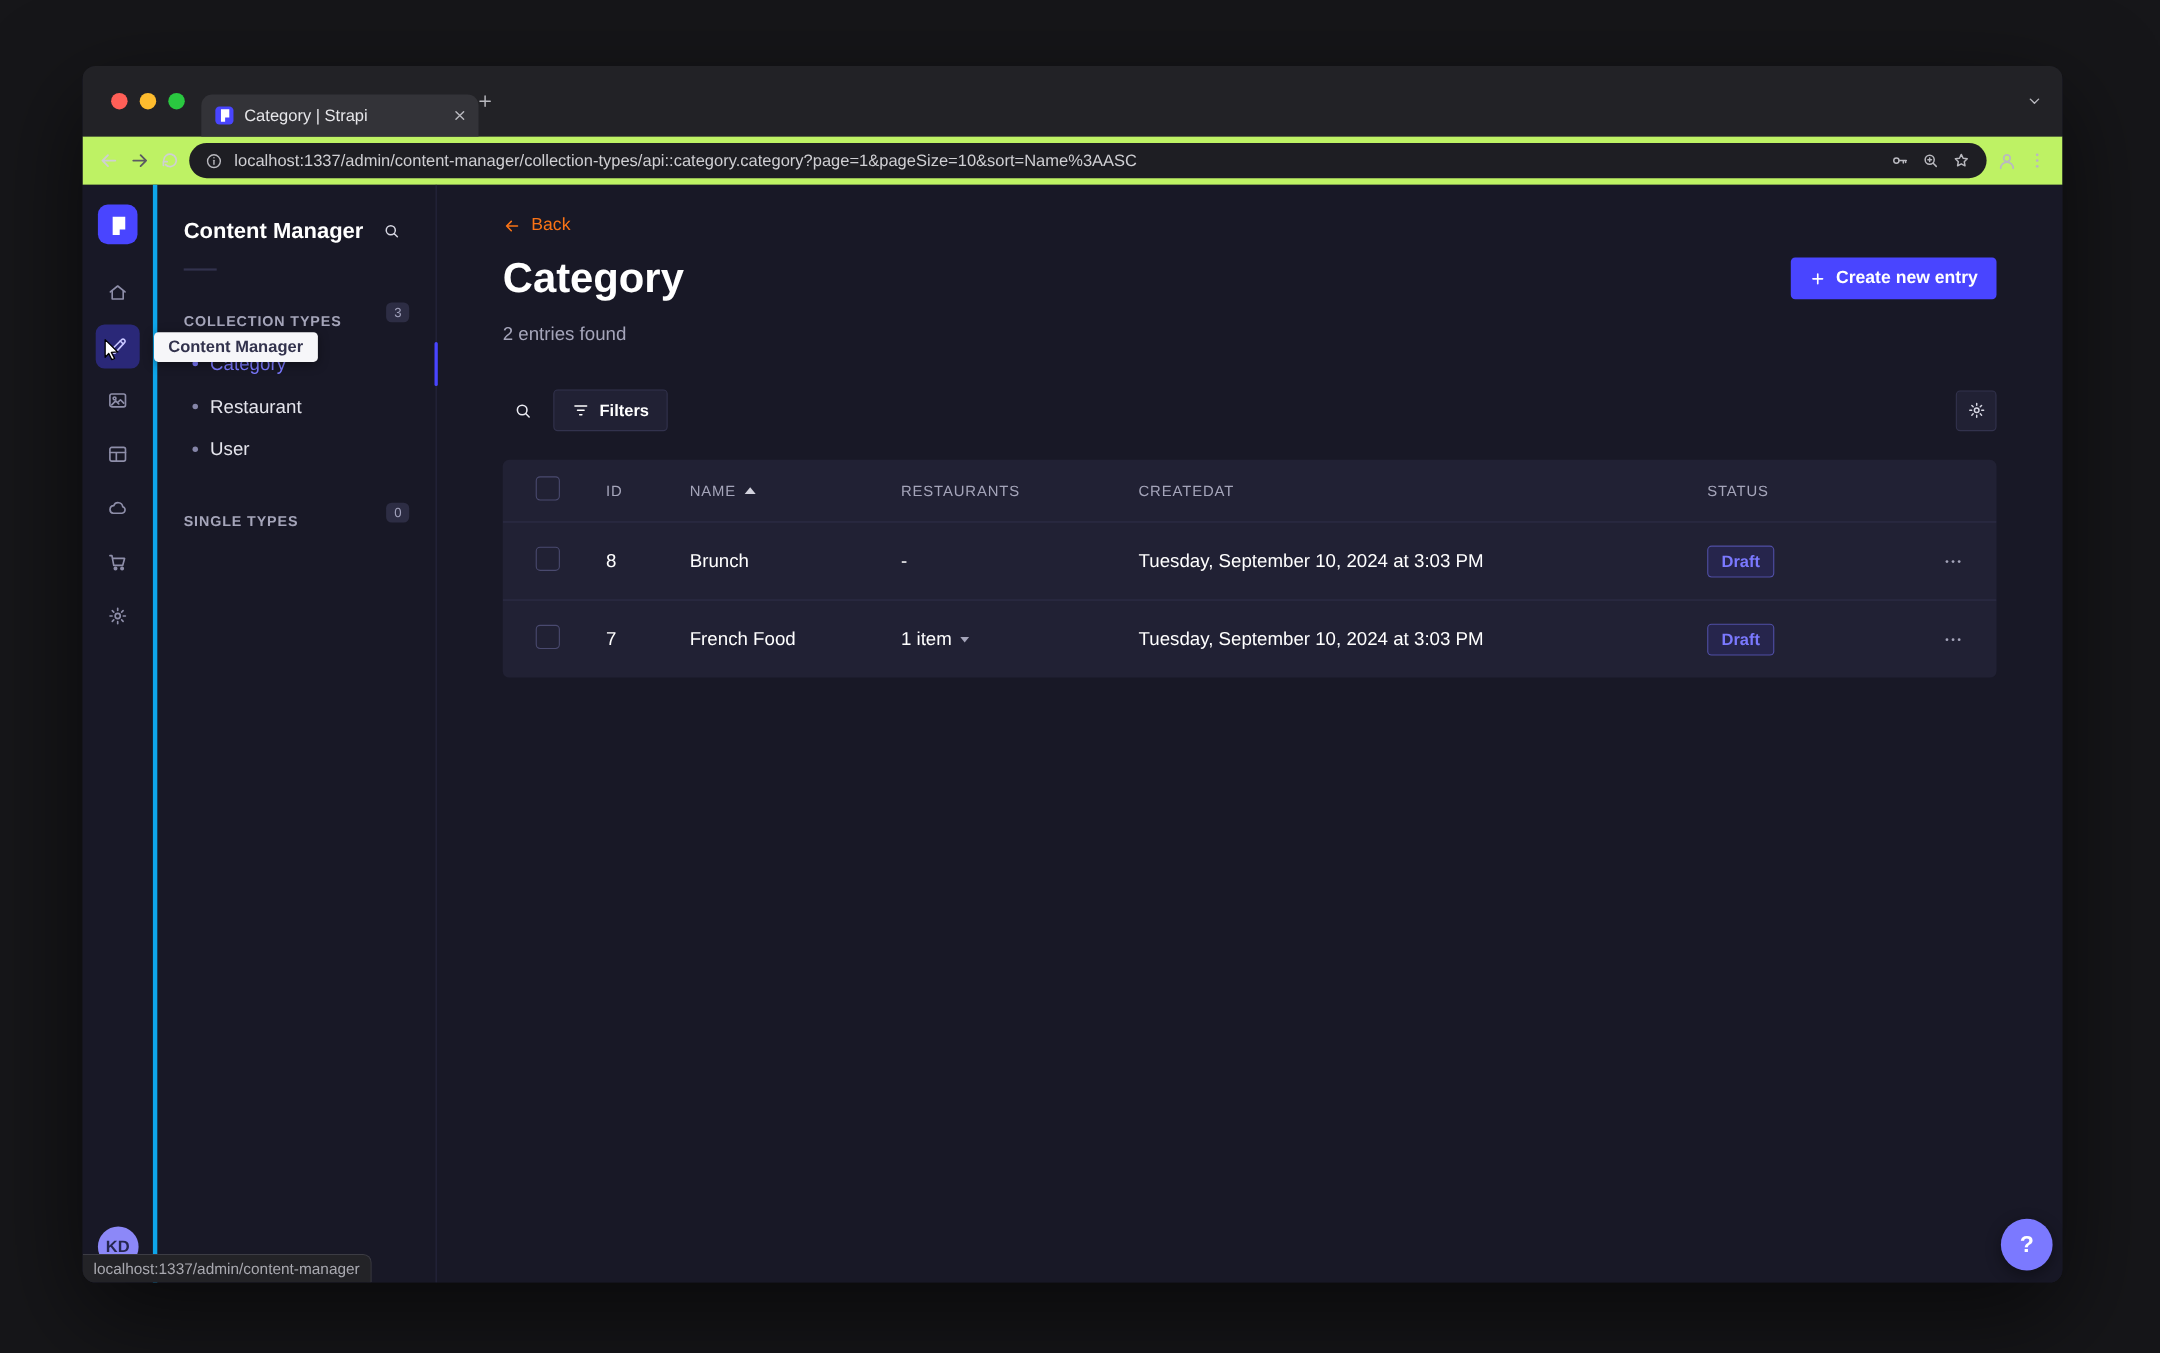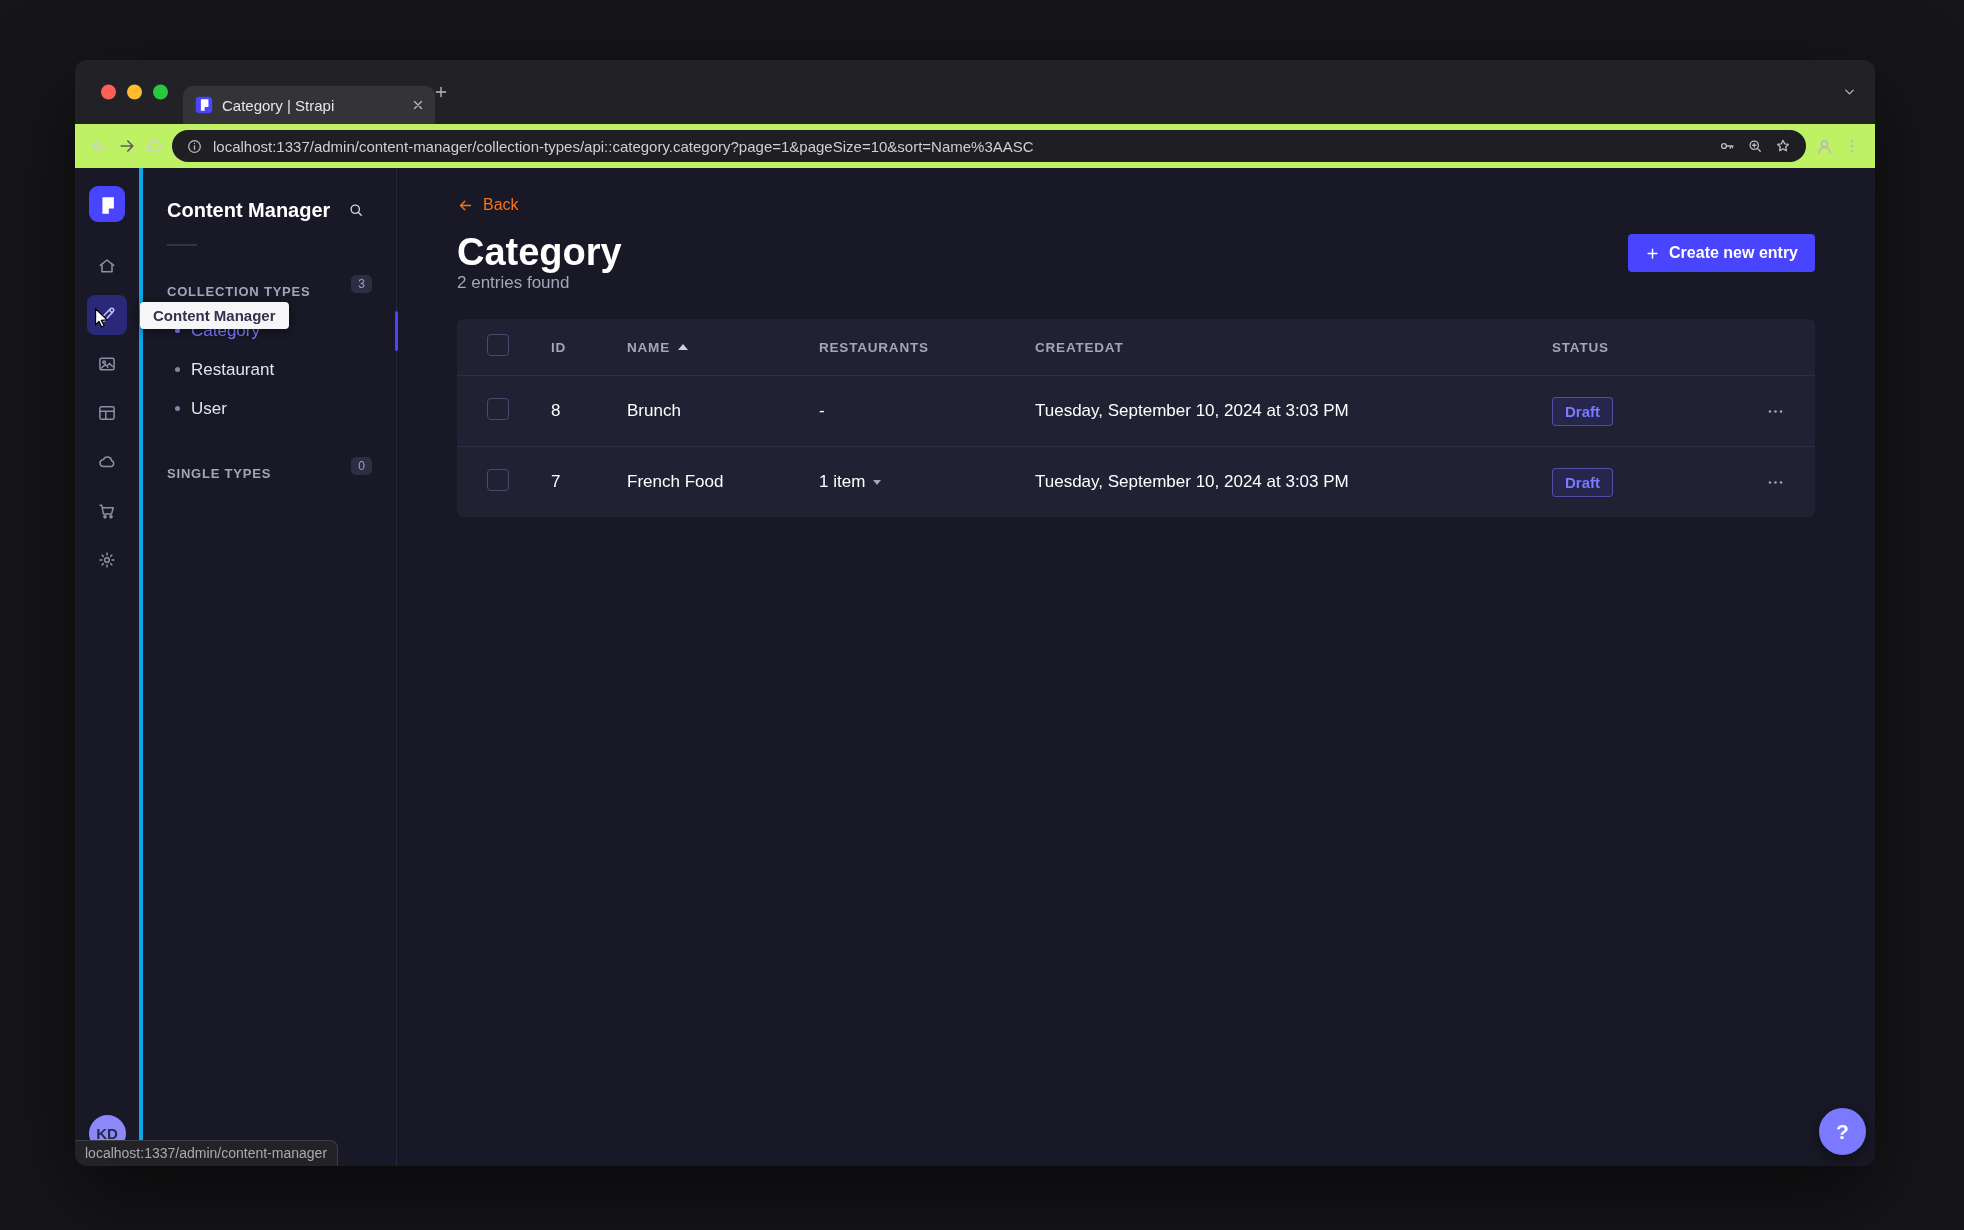--- a/index.html
+++ b/index.html
@@ -73,21 +73,21 @@
   .sb-items{margin-top:12px;display:flex;flex-direction:column;}
   .sb-item{height:39px;display:flex;align-items:center;gap:11px;padding-left:8px;font-size:17px;color:#e4e4ec;cursor:default;}
   .sb-item .bullet{width:5px;height:5px;border-radius:50%;background:#8585a8;flex:0 0 auto;}
   .sb-item.active{color:#7b79ff;}
   .sb-item.active .bullet{background:#7b79ff;}
   .active-indicator{position:absolute;right:-2px;top:143px;width:3px;height:40px;background:#4945ff;border-radius:2px;}
   
   .main{flex:1;position:relative;padding:28px 60px 0;min-width:0;box-sizing:border-box;}
   .back-link{display:inline-flex;align-items:center;gap:9px;color:#f97316;font-size:16px;background:none;border:none;padding:0;cursor:default;}
   .page-title{margin-top:14px;font-size:38px;font-weight:bold;color:#ffffff;line-height:1.1;}
-  .page-subtitle{margin-top:0;font-size:17px;color:#a5a5ba;}
+  .page-subtitle{margin-top:20px;font-size:17px;color:#a5a5ba;}
   .create-btn{
     position:absolute;top:66px;right:60px;height:38px;
     background:#4945ff;color:#ffffff;border:none;border-radius:4px;
     display:flex;align-items:center;gap:9px;padding:0 17px;font-size:16px;font-weight:bold;cursor:default;
   }
   .list-toolbar{margin-top:40px;display:flex;align-items:center;gap:10px;}
   .icon-ghost-btn{width:36px;height:36px;border:none;background:none;border-radius:4px;color:#eaeaf2;display:flex;align-items:center;justify-content:center;cursor:default;}
   .filters-btn{
     height:38px;display:flex;align-items:center;gap:9px;padding:0 16px;
     background:#212134;border:1px solid #32324d;border-radius:4px;
@@ -97,21 +97,21 @@
   .gear-btn{
     width:37px;height:37px;background:#212134;border:1px solid #32324d;border-radius:4px;
     color:#d6d6e2;display:flex;align-items:center;justify-content:center;cursor:default;
   }
   
   .table-card{margin-top:26px;background:#212134;border-radius:6px;overflow:hidden;}
   .t-row{display:grid;grid-template-columns:64px 76px 192px 216px 517px 200px 1fr;align-items:center;}
   .t-row.head{height:56px;}
   .t-row.body{height:70px;border-top:1px solid #2e2e48;}
   .t-cell{padding-left:30px;min-width:0;}
-  .t-head-label{font-size:13.5px;font-weight:bold;letter-spacing:.8px;color:#a5a5ba;}
+  .t-head-label{font-size:13.5px;font-weight:normal;letter-spacing:.8px;color:#a5a5ba;}
   .t-head-name{display:flex;align-items:center;gap:8px;cursor:default;background:none;border:none;padding:0 0 0 0;}
   .caret-up{width:0;height:0;border-left:5px solid transparent;border-right:5px solid transparent;border-bottom:6px solid #d2d2dd;}
   .caret-down{width:0;height:0;border-left:4.5px solid transparent;border-right:4.5px solid transparent;border-top:5px solid #a5a5ba;}
   .t-value{font-size:17px;color:#ffffff;white-space:nowrap;overflow:hidden;text-overflow:ellipsis;}
   .checkbox{width:20px;height:20px;border:1px solid #4a4a6f;border-radius:4px;background:transparent;display:inline-block;cursor:default;}
   .rest-cell{display:flex;align-items:center;gap:8px;}
   .status-badge{
     display:inline-block;padding:5px 12px;border-radius:4px;
     border:1px solid rgba(123,121,255,.5);background:rgba(73,69,255,.12);
     color:#7b79ff;font-size:15px;font-weight:bold;cursor:default;
@@ -344,20 +344,43 @@
 
       <button class="create-btn">
         <span>
           <svg width="15" height="15" viewBox="0 0 24 24" fill="none" stroke="currentColor" stroke-width="2.4" stroke-linecap="round">
               <path d="M12 5v14M5 12h14"></path>
             </svg>
         </span>
         <span>Create new entry</span>
       </button>
 
+      <div class="list-toolbar">
+        <button class="icon-ghost-btn">
+          <svg width="19" height="19" viewBox="0 0 24 24" fill="none" stroke="currentColor" stroke-width="1.8" stroke-linecap="round">
+              <circle cx="11" cy="11" r="5.5"></circle>
+              <path d="M15.3 15.3L19 19"></path>
+            </svg>
+        </button>
+        <button class="filters-btn">
+          <span>
+            <svg width="16" height="16" viewBox="0 0 24 24" fill="none" stroke="currentColor" stroke-width="2" stroke-linecap="round">
+                <path d="M4 6h16M7.5 12h9M10.5 18h3"></path>
+              </svg>
+          </span>
+          <span>Filters</span>
+        </button>
+        <span class="spacer"></span>
+        <button class="gear-btn">
+          <svg width="18" height="18" viewBox="0 0 24 24" fill="none" stroke="currentColor" stroke-width="1.8" stroke-linecap="round">
+              <circle cx="12" cy="12" r="2.8"></circle>
+              <path d="M12 3.6v2.3M12 18.1v2.3M3.6 12h2.3M18.1 12h2.3M6.1 6.1l1.6 1.6M16.3 16.3l1.6 1.6M17.9 6.1l-1.6 1.6M7.7 16.3l-1.6 1.6"></path>
+            </svg>
+        </button>
+      </div>
 
       <div class="table-card">
 
         <div class="t-row head">
           <div class="t-cell">
             <span class="checkbox"></span>
           </div>
           <div class="t-cell t-head-label">ID</div>
           <div class="t-cell">
             <button class="t-head-name">

